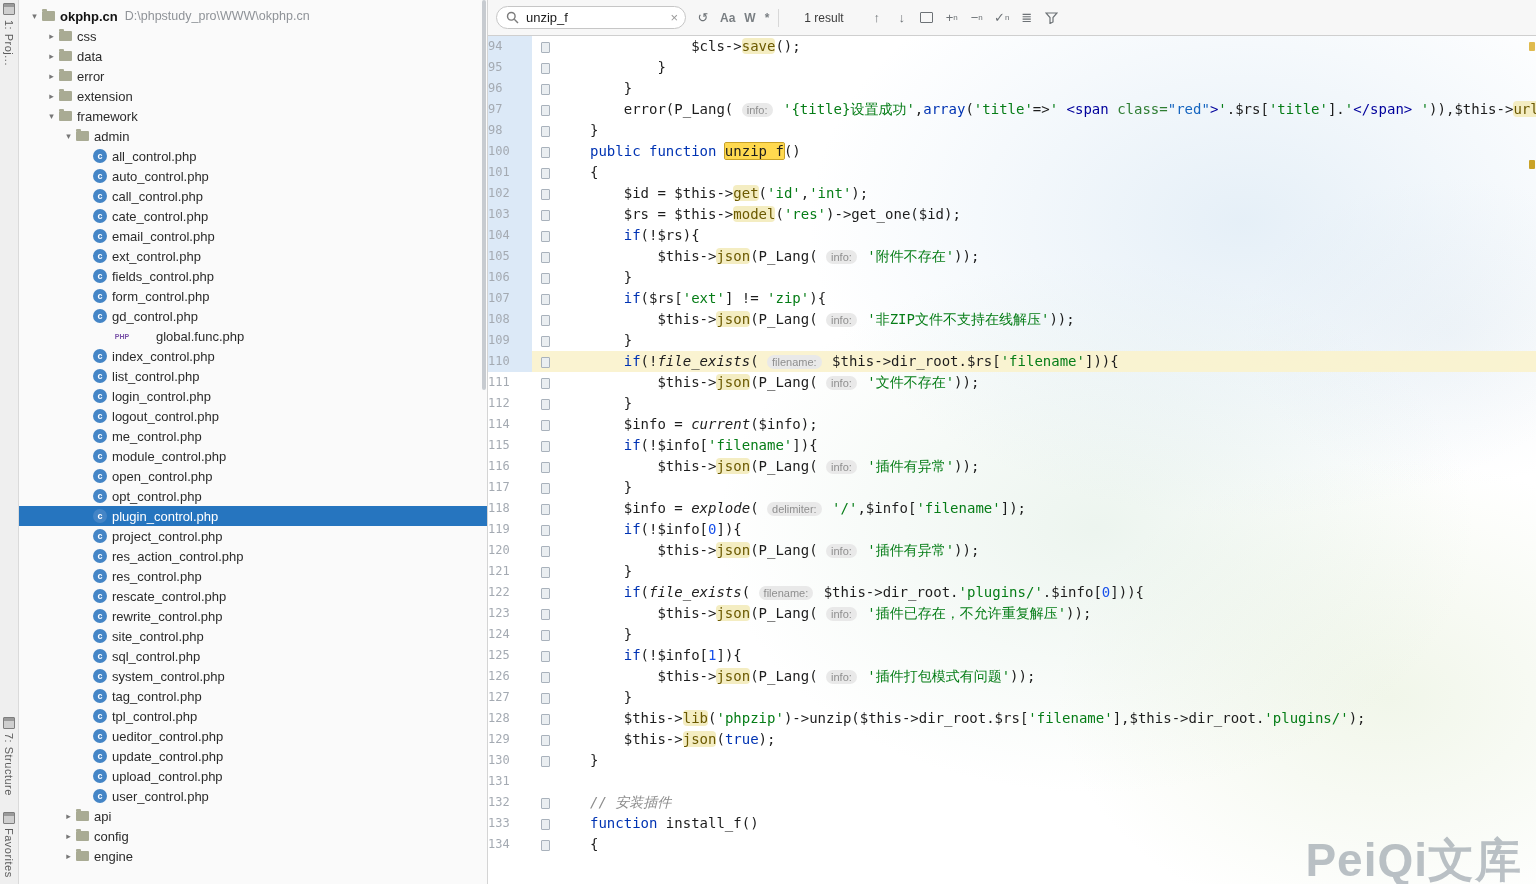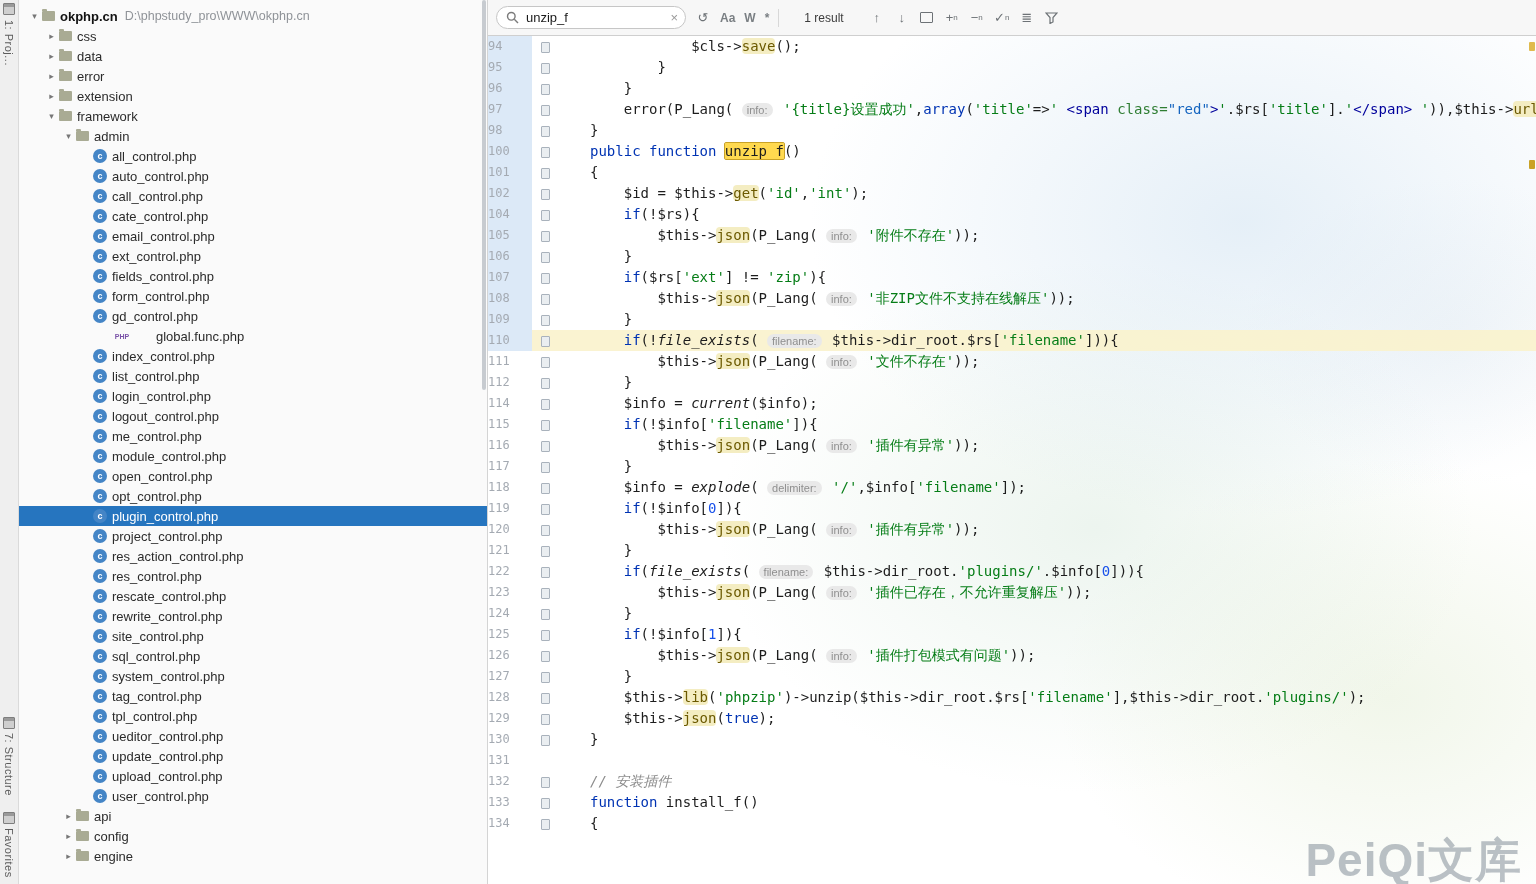--- a/index.html
+++ b/index.html
@@ -366,20 +366,21 @@
       <div class="wmark">PeiQi文库</div>
       <div id="code-lines">
           <div class="cl"><span class="ln gb">94</span><span class="gm has"></span><span class="ltext"><span class="t-p">            $cls-&gt;</span><span class="t-m">save</span><span class="t-p">();</span></span></div>
           <div class="cl"><span class="ln gb">95</span><span class="gm has"></span><span class="ltext"><span class="t-p">        }</span></span></div>
           <div class="cl"><span class="ln gb">96</span><span class="gm has"></span><span class="ltext"><span class="t-p">    }</span></span></div>
           <div class="cl"><span class="ln gb">97</span><span class="gm has"></span><span class="ltext"><span class="t-p">    error(P_Lang( </span><span class="t-h">info:</span><span class="t-p"> </span><span class="t-s">'{title}设置成功'</span><span class="t-p">,</span><span class="t-k">array</span><span class="t-p">(</span><span class="t-s">'title'</span><span class="t-p">=&gt;</span><span class="t-s">' </span><span class="t-tg">&lt;span </span><span class="t-at">class=</span><span class="t-av">"red"</span><span class="t-tg">&gt;</span><span class="t-s">'</span><span class="t-p">.$rs[</span><span class="t-s">'title'</span><span class="t-p">].</span><span class="t-s">'</span><span class="t-tg">&lt;/span&gt;</span><span class="t-s"> '</span><span class="t-p">)),$this-&gt;</span><span class="t-m">url</span></span></div>
           <div class="cl"><span class="ln gb">98</span><span class="gm has"></span><span class="ltext"><span class="t-p">}</span></span></div>
           <div class="cl"><span class="ln gb">100</span><span class="gm has"></span><span class="ltext"><span class="t-k">public function </span><span class="t-mt">unzip_f</span><span class="t-p">()</span></span></div>
           <div class="cl"><span class="ln gb">101</span><span class="gm has"></span><span class="ltext"><span class="t-p">{</span></span></div>
           <div class="cl"><span class="ln gb">102</span><span class="gm has"></span><span class="ltext"><span class="t-p">    $id = $this-&gt;</span><span class="t-m">get</span><span class="t-p">(</span><span class="t-s">'id'</span><span class="t-p">,</span><span class="t-s">'int'</span><span class="t-p">);</span></span></div>
+          <div class="cl"><span class="ln gb">103</span><span class="gm has"></span><span class="ltext"><span class="t-p">    $rs = $this-&gt;</span><span class="t-m">model</span><span class="t-p">(</span><span class="t-s">'res'</span><span class="t-p">)-&gt;get_one($id);</span></span></div>
           <div class="cl"><span class="ln gb">104</span><span class="gm has"></span><span class="ltext"><span class="t-p">    </span><span class="t-k">if</span><span class="t-p">(!$rs){</span></span></div>
           <div class="cl"><span class="ln gb">105</span><span class="gm has"></span><span class="ltext"><span class="t-p">        $this-&gt;</span><span class="t-m">json</span><span class="t-p">(P_Lang( </span><span class="t-h">info:</span><span class="t-p"> </span><span class="t-s">'附件不存在'</span><span class="t-p">));</span></span></div>
           <div class="cl"><span class="ln gb">106</span><span class="gm has"></span><span class="ltext"><span class="t-p">    }</span></span></div>
           <div class="cl"><span class="ln gb">107</span><span class="gm has"></span><span class="ltext"><span class="t-p">    </span><span class="t-k">if</span><span class="t-p">($rs[</span><span class="t-s">'ext'</span><span class="t-p">] != </span><span class="t-s">'zip'</span><span class="t-p">){</span></span></div>
           <div class="cl"><span class="ln gb">108</span><span class="gm has"></span><span class="ltext"><span class="t-p">        $this-&gt;</span><span class="t-m">json</span><span class="t-p">(P_Lang( </span><span class="t-h">info:</span><span class="t-p"> </span><span class="t-s">'非ZIP文件不支持在线解压'</span><span class="t-p">));</span></span></div>
           <div class="cl"><span class="ln gb">109</span><span class="gm has"></span><span class="ltext"><span class="t-p">    }</span></span></div>
           <div class="cl cur"><span class="ln gb">110</span><span class="gm has"></span><span class="ltext"><span class="t-p">    </span><span class="t-k">if</span><span class="t-p">(!</span><span class="t-f">file_exists</span><span class="t-p">( </span><span class="t-h">filename:</span><span class="t-p"> $this-&gt;dir_root.$rs[</span><span class="t-s">'filename'</span><span class="t-p">])){</span></span></div>
           <div class="cl"><span class="ln">111</span><span class="gm has"></span><span class="ltext"><span class="t-p">        $this-&gt;</span><span class="t-m">json</span><span class="t-p">(P_Lang( </span><span class="t-h">info:</span><span class="t-p"> </span><span class="t-s">'文件不存在'</span><span class="t-p">));</span></span></div>
           <div class="cl"><span class="ln">112</span><span class="gm has"></span><span class="ltext"><span class="t-p">    }</span></span></div>
           <div class="cl"><span class="ln">114</span><span class="gm has"></span><span class="ltext"><span class="t-p">    $info = </span><span class="t-f">current</span><span class="t-p">($info);</span></span></div>

